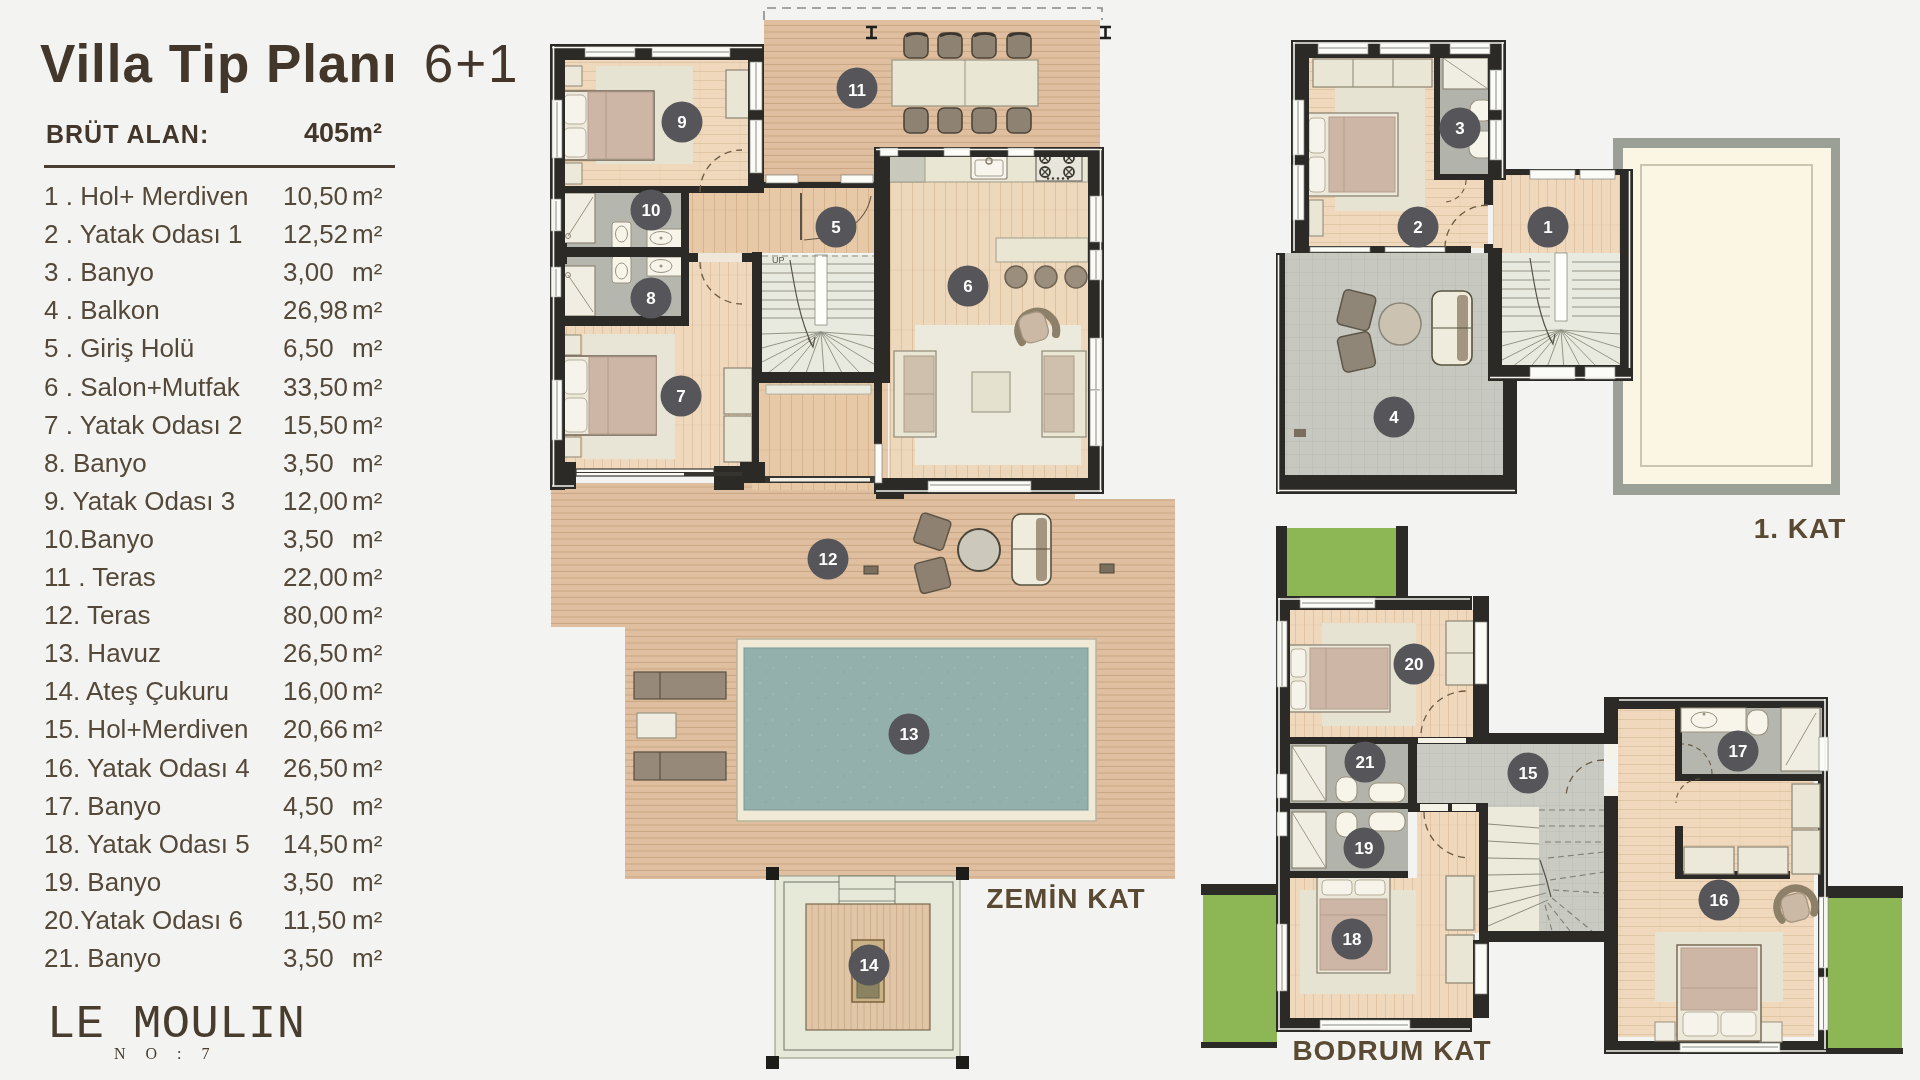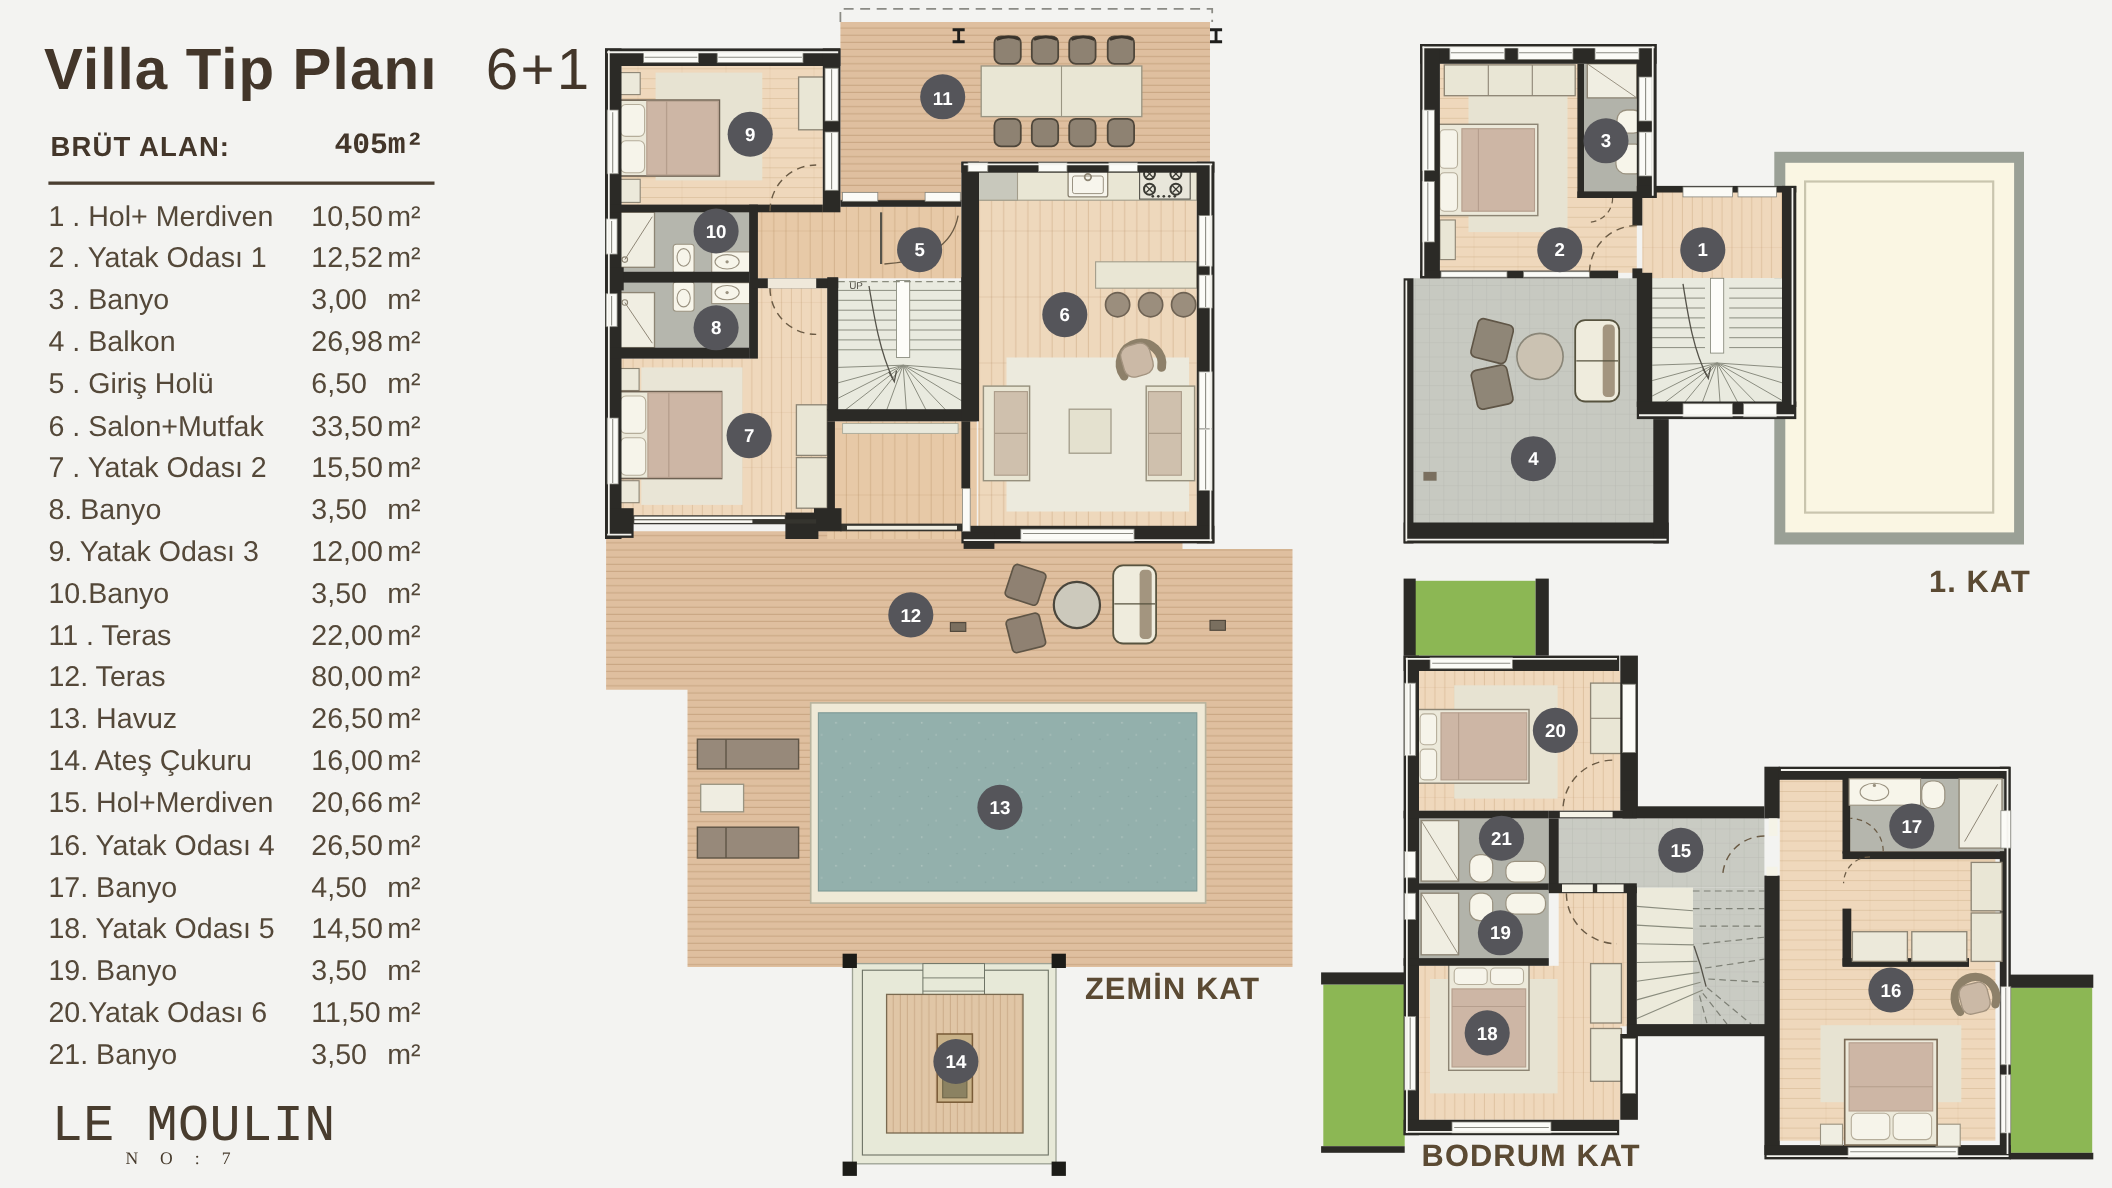--- a/index.html
+++ b/index.html
@@ -1,21 +1,21 @@
 <!DOCTYPE html>
 <html><head>
 <meta charset="utf-8">
 <style>
 html,body{margin:0;padding:0;}
 body{width:1920px;height:1080px;background:#f3f3f1;font-family:"Liberation Sans",sans-serif;overflow:hidden;position:relative;}
 .abs{position:absolute;}
 #title{position:absolute;left:40px;top:33px;font-size:53px;font-weight:bold;color:#43362a;letter-spacing:1px;}
-#title .light{font-weight:400;margin-left:44px;letter-spacing:2px;}
+#title .light{font-weight:400;margin-left:26px;letter-spacing:2px;}
 #brut{position:absolute;left:46px;top:120px;font-size:25px;font-weight:bold;color:#43362a;letter-spacing:1px;text-align:right;}
-#brutval{position:absolute;left:304px;top:118px;font-size:27px;font-weight:bold;color:#43362a;font-family:Liberation Mono, monospace;}
+#brutval{position:absolute;left:304px;top:118px;font-size:27px;font-weight:bold;color:#43362a;}
 #divider{position:absolute;left:44px;top:165px;width:351px;height:3px;background:#4a3e31;}
 .row{position:absolute;left:44px;font-size:26px;color:#544839;white-space:nowrap;}
 .row .v{position:absolute;left:239px;}
 .row .u{position:absolute;left:308px;}
 #logo{position:absolute;left:47px;top:998px;font-family:Liberation Mono, monospace;font-size:47px;color:#483c2e;letter-spacing:0.5px;}
 #logono{position:absolute;left:114px;top:1045px;font-family:Liberation Serif, serif;font-size:16px;color:#483c2e;letter-spacing:8px;}
 svg text{font-family:"Liberation Sans",sans-serif;}
 .flabel{font-size:28px;font-weight:bold;fill:#5b4a33;letter-spacing:1px;}
 .num{font-size:17px;font-weight:bold;fill:#fff;text-anchor:middle;}
 </style>

